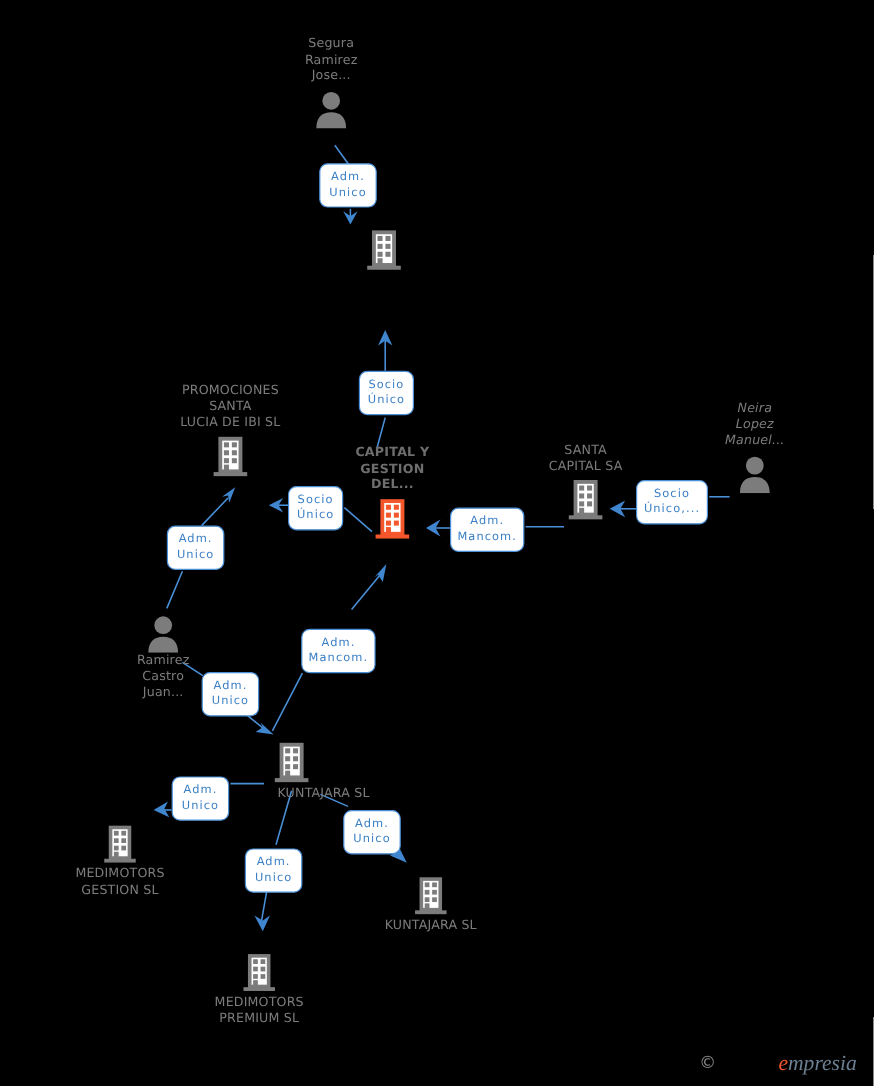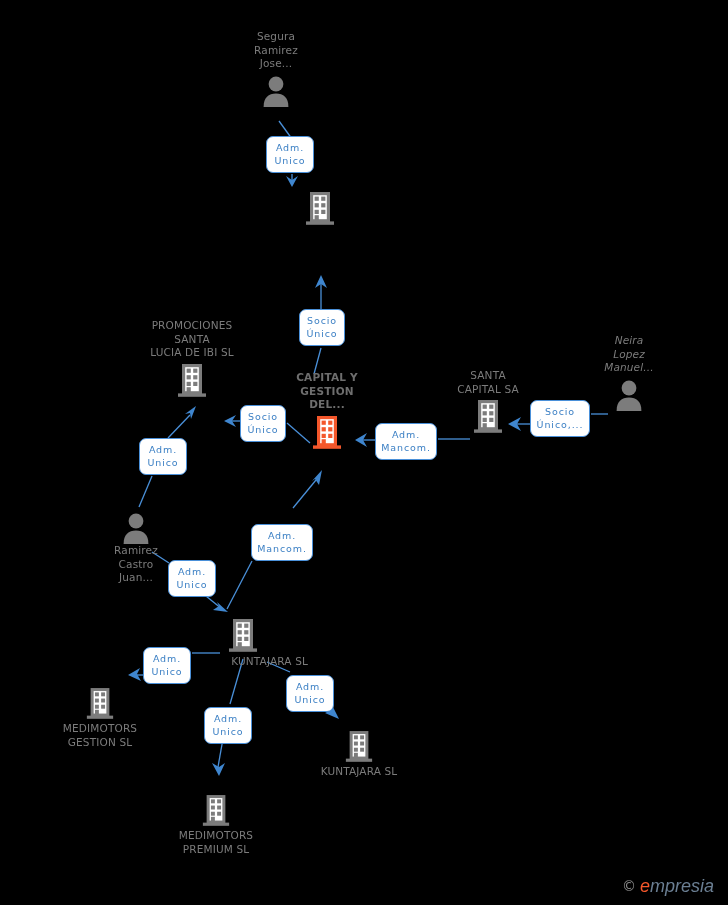--- a/index.html
+++ b/index.html
@@ -371,18 +371,18 @@
 Unico</div>
 
   <div class="chip" style="left:286px; top:675px; width:48px;">Adm.
 Unico</div>
 
   <div class="chip" style="left:204px; top:707px; width:48px;">Adm.
 Unico</div>
 
   <div style="position:absolute; right:14px; bottom:10px; display:flex; align-items:center; gap:4px;">
     <span style="color:#8a8a8a; font-size:14px; line-height:1;">©</span>
-    <span style="font-family:Liberation Sans, sans-serif; font-style:italic; font-size:18px; line-height:1;">
+    <span style="font-family:Liberation Serif, serif; font-style:italic; font-size:18px; line-height:1;margin-left:48px;">
       <span style="color:#f4572b;">e</span><span style="color:#6b7f93;">mpresia</span>
     </span>
   </div>
 
 </div>
 
 </body></html>

